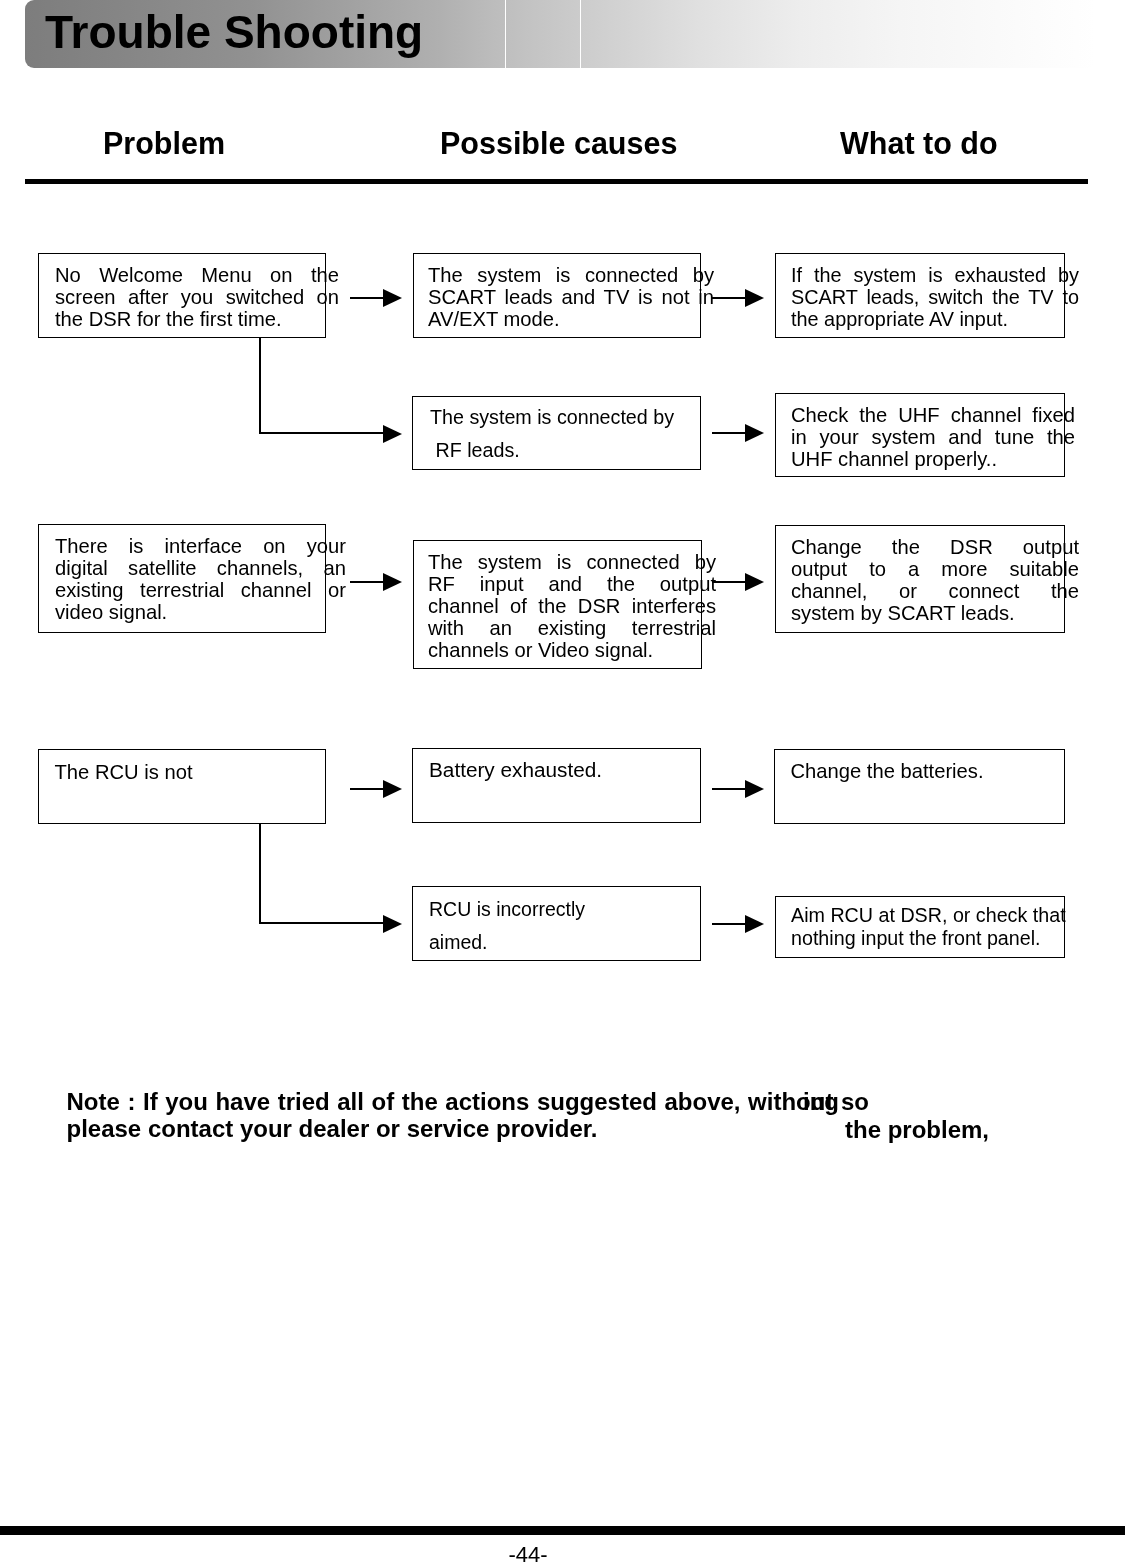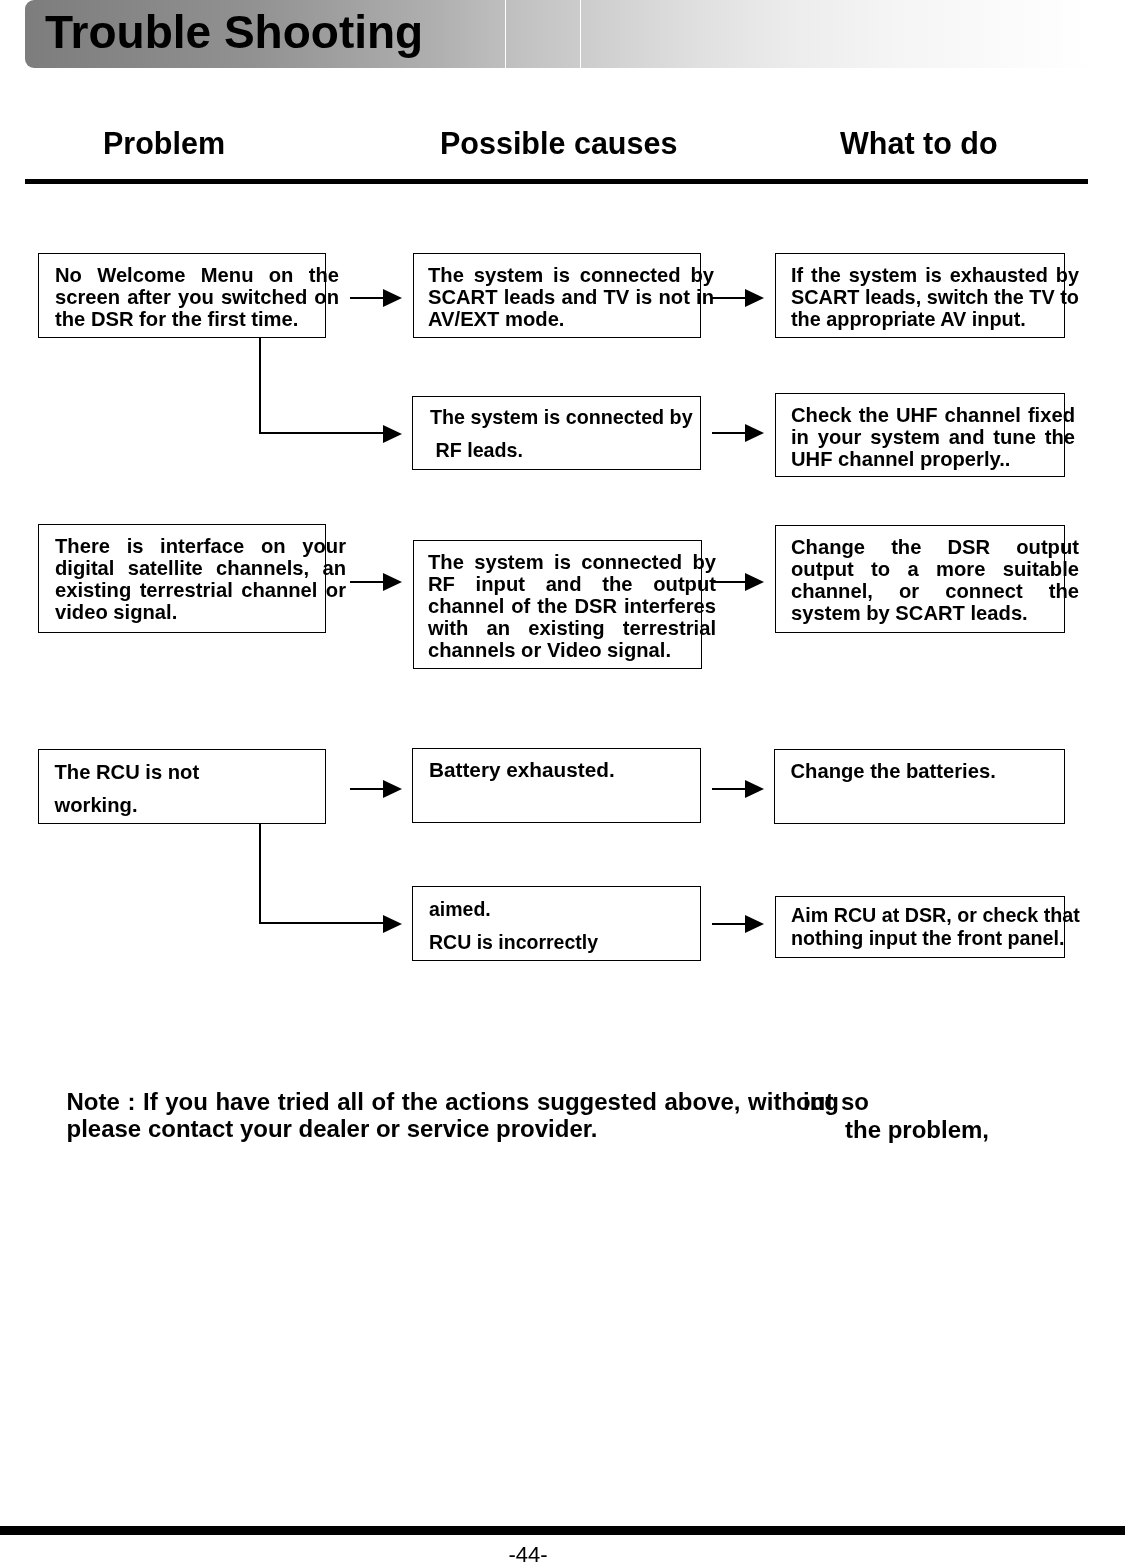--- a/index.html
+++ b/index.html
@@ -15,21 +15,21 @@
   #header-title{left:45px;top:5px;font-size:46px;font-weight:bold;letter-spacing:0px;}
 
   
   .colhead{font-size:30.5px;font-weight:bold;top:126px;}
   #rule{left:25px;top:179px;width:1063px;height:5px;background:#000;}
 
   
   .box{border:1.5px solid #000;box-sizing:border-box;background:transparent;}
 
   
-  .txt{font-size:20.2px;font-weight:bold;}
+  .txt{font-size:20.2px;font-weight:normal;}
 
   
   .hline{background:#000;height:2px;}
   .vline{background:#000;width:2px;}
   .ahead{width:0;height:0;border-top:9.5px solid transparent;border-bottom:9.5px solid transparent;border-left:19px solid #000;}
 
   .noteline{font-size:24px;font-weight:bold;white-space:nowrap;line-height:1;}
   #note-line-1{left:66.5px;top:1090px;word-spacing:0.9px;}
   #note-line-1-overlay-a{left:803px;top:1090px;}
   #note-line-1-overlay-b{left:845px;top:1090px;margin-top:28px;}
@@ -105,37 +105,36 @@
 <div class="abs txt" style="left:791px;top:536.0px;width:288px;line-height:22px">
     <div style="white-space: normal; text-align: justify; text-align-last: justify;">Change the DSR output</div>
     <div style="white-space: normal; text-align: justify; text-align-last: justify;">output to a more suitable</div>
     <div style="white-space: normal; text-align: justify; text-align-last: justify;">channel, or connect the</div>
     <div style="white-space: pre;">system by SCART leads.</div>
   </div>
 
 <div class="abs box" style="left:37.5px;top:749px;width:288px;height:75px"></div>
 <div class="abs txt" style="left:54.5px;top:755.5px;width:282px;line-height:33px">
     <div style="white-space: pre;">The RCU is not</div>
-    <div style="white-space: pre;">working.</div>
   </div>
 
 <div class="abs box" style="left:412px;top:748px;width:289px;height:75px"></div>
 <div class="abs txt" style="left:429px;top:759.0px;width:282px;line-height:22px;font-size:20.75px">
     <div style="white-space: pre;">Battery exhausted.</div>
   </div>
 
 <div class="abs box" style="left:774px;top:749px;width:291px;height:75px"></div>
 <div class="abs txt" style="left:790.5px;top:760.0px;width:284px;line-height:22px">
     <div style="white-space: pre;">Change the batteries.</div>
   </div>
 
 <div class="abs box" style="left:412px;top:886px;width:289px;height:75px"></div>
 <div class="abs txt" style="left:429px;top:892.5px;width:282px;line-height:33px;font-size:19.5px">
+    <div style="white-space: pre;">RCU is incorrectly</div>
     <div style="white-space: pre;">aimed.</div>
-    <div style="white-space: pre;">RCU is incorrectly</div>
   </div>
 
 <div class="abs box" style="left:775px;top:896px;width:290px;height:62px"></div>
 <div class="abs txt" style="left:791px;top:904px;width:284px;line-height:22.5px;font-size:19.7px">
     <div style="white-space: pre;">Aim RCU at DSR, or check that</div>
     <div style="white-space: pre;">nothing input the front panel.</div>
   </div>
 
 <div class="abs hline" style="left:350px;top:297px;width:33px"></div>
 <div class="abs ahead" style="left:382.5px;top:289px"></div>

